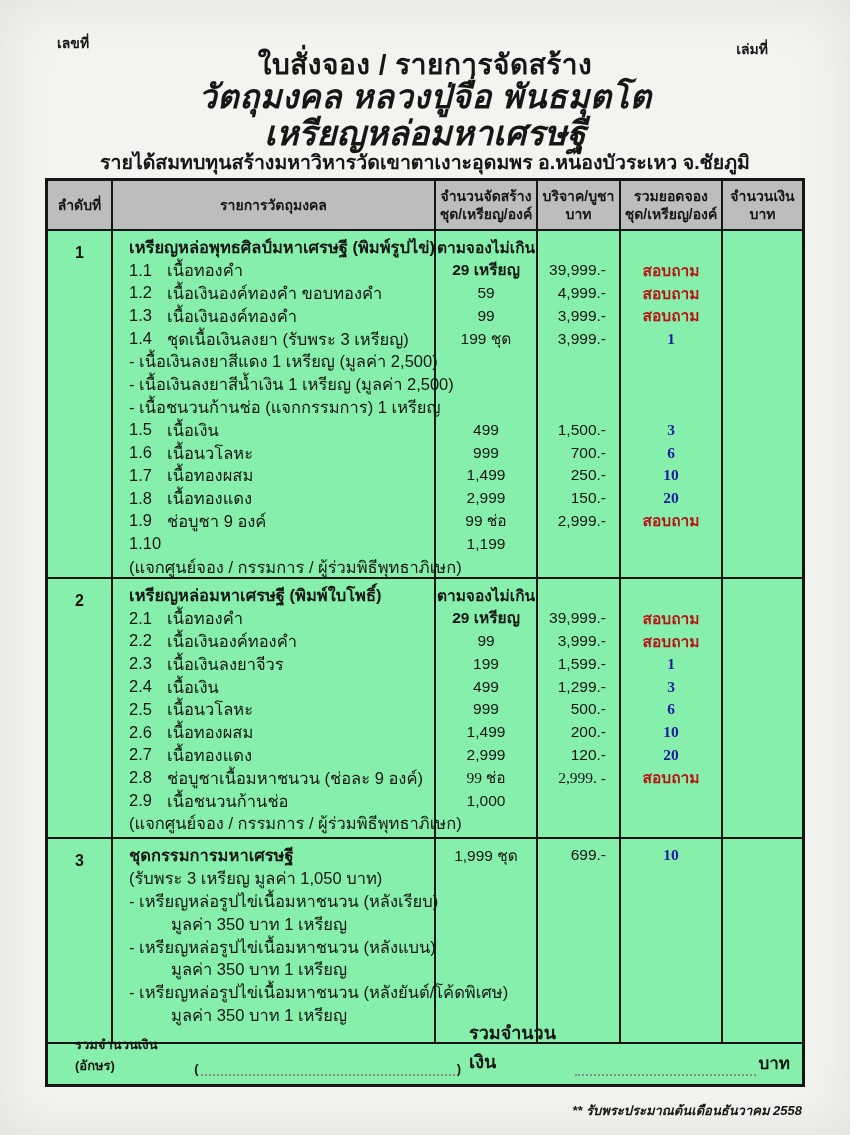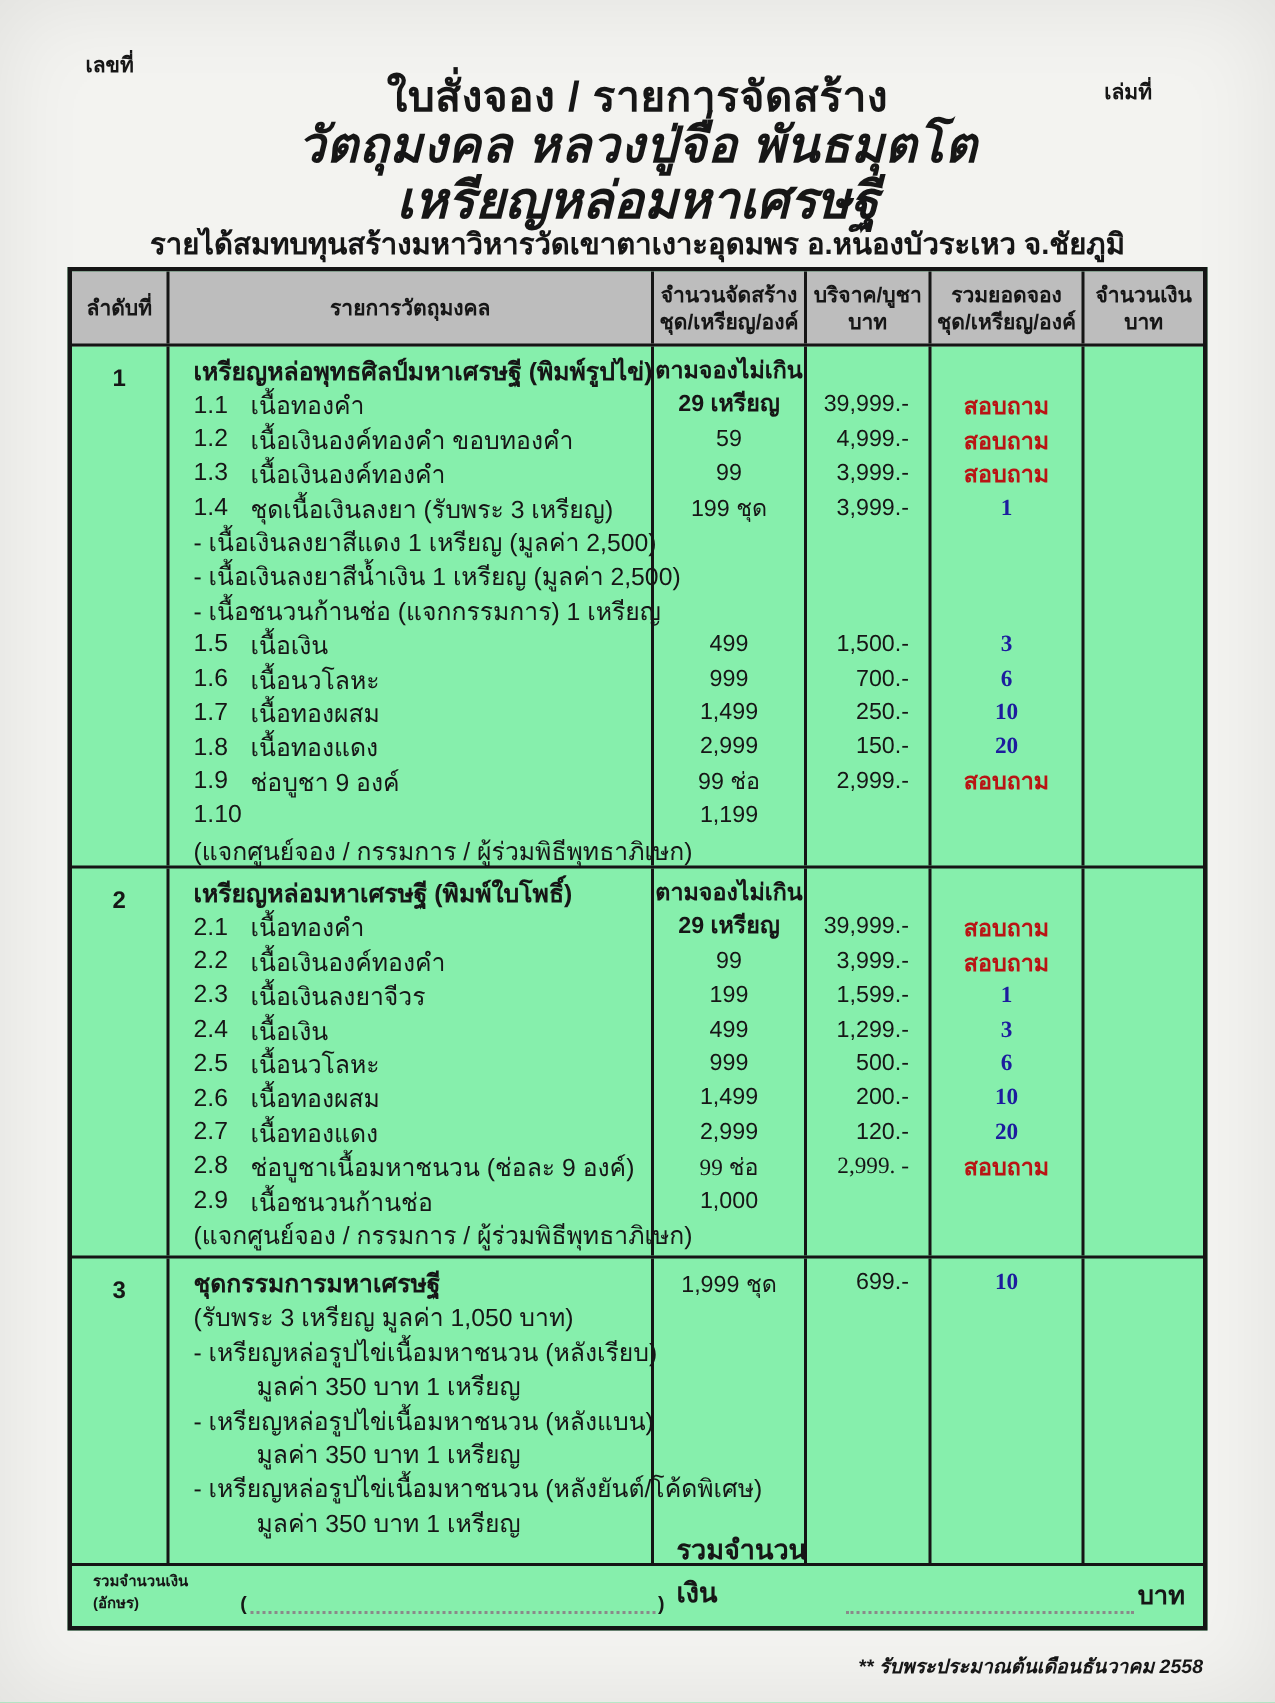--- a/index.html
+++ b/index.html
@@ -14,21 +14,21 @@
   body{
     width:850px;height:1135px;position:relative;overflow:hidden;
     background:var(--paper);
     color:#161616;
     font-family:"Liberation Sans",sans-serif;
   }
   .sheet{position:absolute;inset:0;box-shadow:inset 0 0 60px rgba(0,0,0,.08);}
 
   
   .doc-no{position:absolute;left:57px;top:32px;font-size:14px;font-weight:700;}
-  .book-no{position:absolute;right:82px;top:38px;font-size:14px;font-weight:700;margin-top:12px;}
+  .book-no{position:absolute;right:82px;top:38px;font-size:14px;font-weight:700;}
   .c{position:absolute;left:0;width:100%;text-align:center;}
   .title{top:26px;font-size:28px;font-weight:600;letter-spacing:.5px;margin-top:16px;}
   .sub1{top:70px;font-size:33px;font-weight:800;font-style:italic;letter-spacing:.5px;}
   .sub2{top:106px;font-size:34px;font-weight:800;font-style:italic;}
   .sub3{top:147px;font-size:19.5px;font-weight:700;}
 
   
   .table{
     position:absolute;left:45px;top:178px;width:760px;
     border:3px solid var(--ink);
@@ -66,21 +66,21 @@
   .col-qty .ln,.col-orders .ln{justify-content:center;font-size:15.5px;}
   .col-price .ln{justify-content:flex-end;padding-right:13px;font-size:15.5px;text-align:right;}
   .qty-sm{font-size:13px;font-weight:700;line-height:1;}
   .serif{font-family:"Liberation Serif",serif;font-size:16px;}
   .ord{font-weight:700;}
   .ord-red{color:var(--red);font-size:16.5px;}
   .ord-blue{color:var(--blue);font-family:"Liberation Serif",serif;font-size:17.5px;}
 
   
   .tfoot{height:40px;display:flex;align-items:flex-end;padding:0 12px 8px 14px;font-weight:700;}
-  .tf-label{font-size:10px;margin-right:4px;}
+  .tf-label{font-size:13px;margin-right:4px;margin-left:13px;}
   .tf-paren{font-size:13px;}
   .blank{border-bottom:2px dotted #8a8a8a;height:13px;}
   .blank1{width:278px;margin:0 2px;}
   .blank2{width:198px;margin:0 2px;}
   .tf-total{font-size:18px;margin-left:8px;}
   .tf-baht{font-size:17px;}
 
   .bottom-note{position:absolute;right:48px;top:1100px;font-size:13px;font-weight:700;font-style:italic;}
 </style>
 </head>

